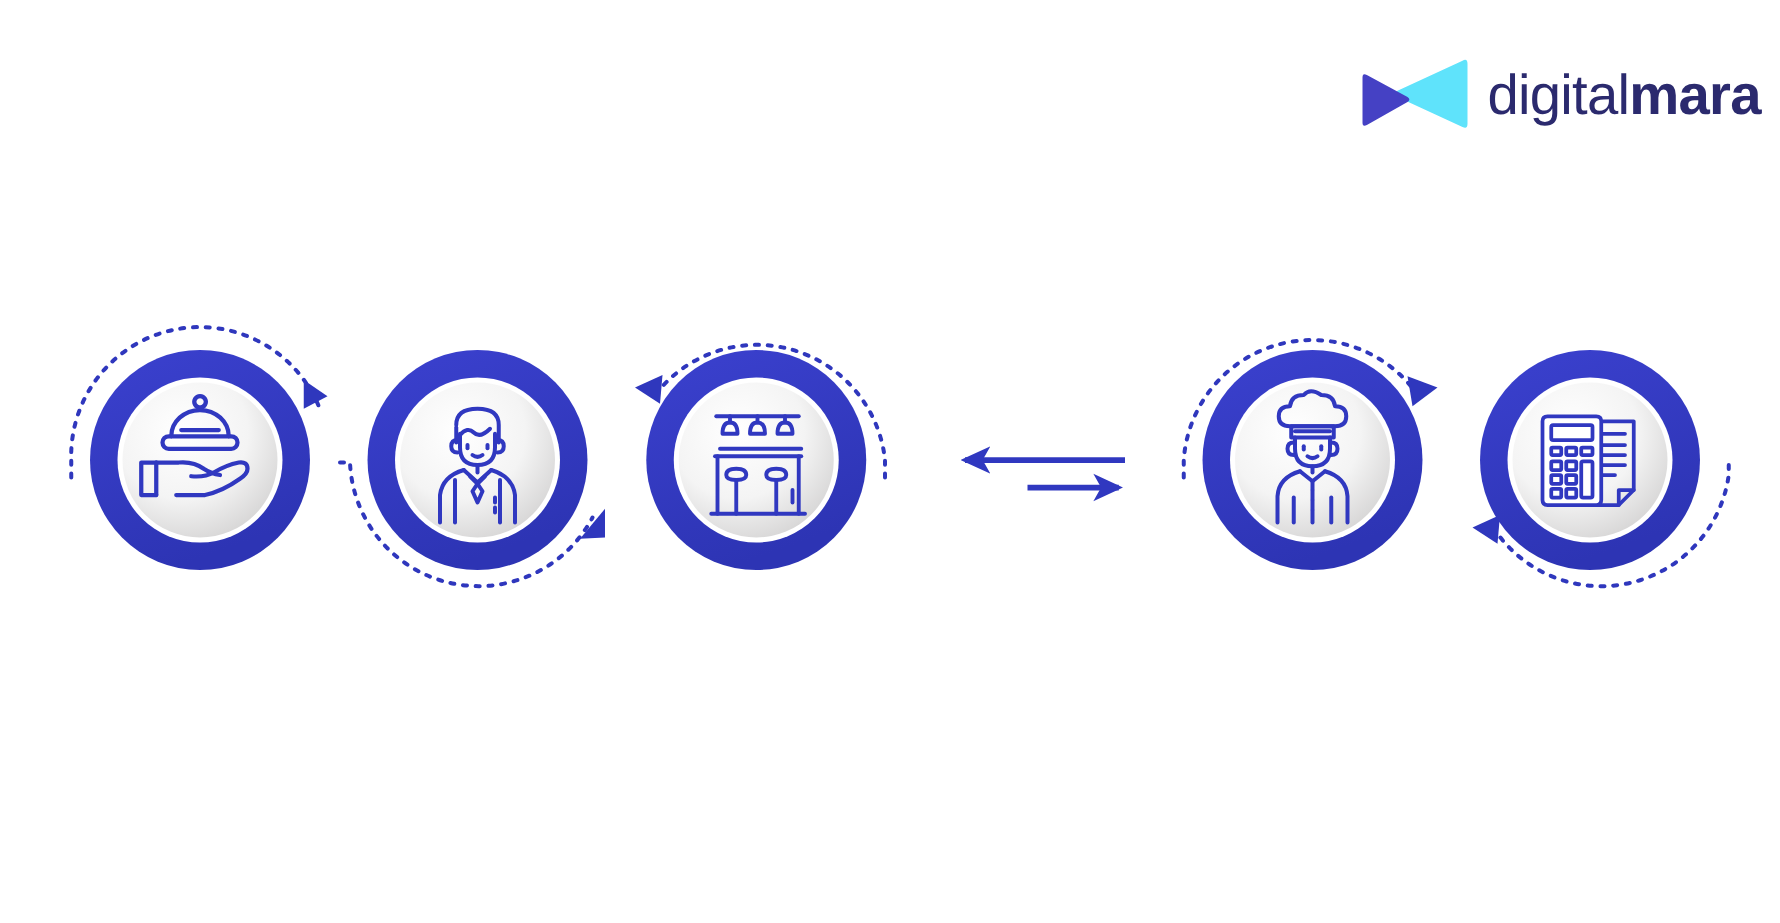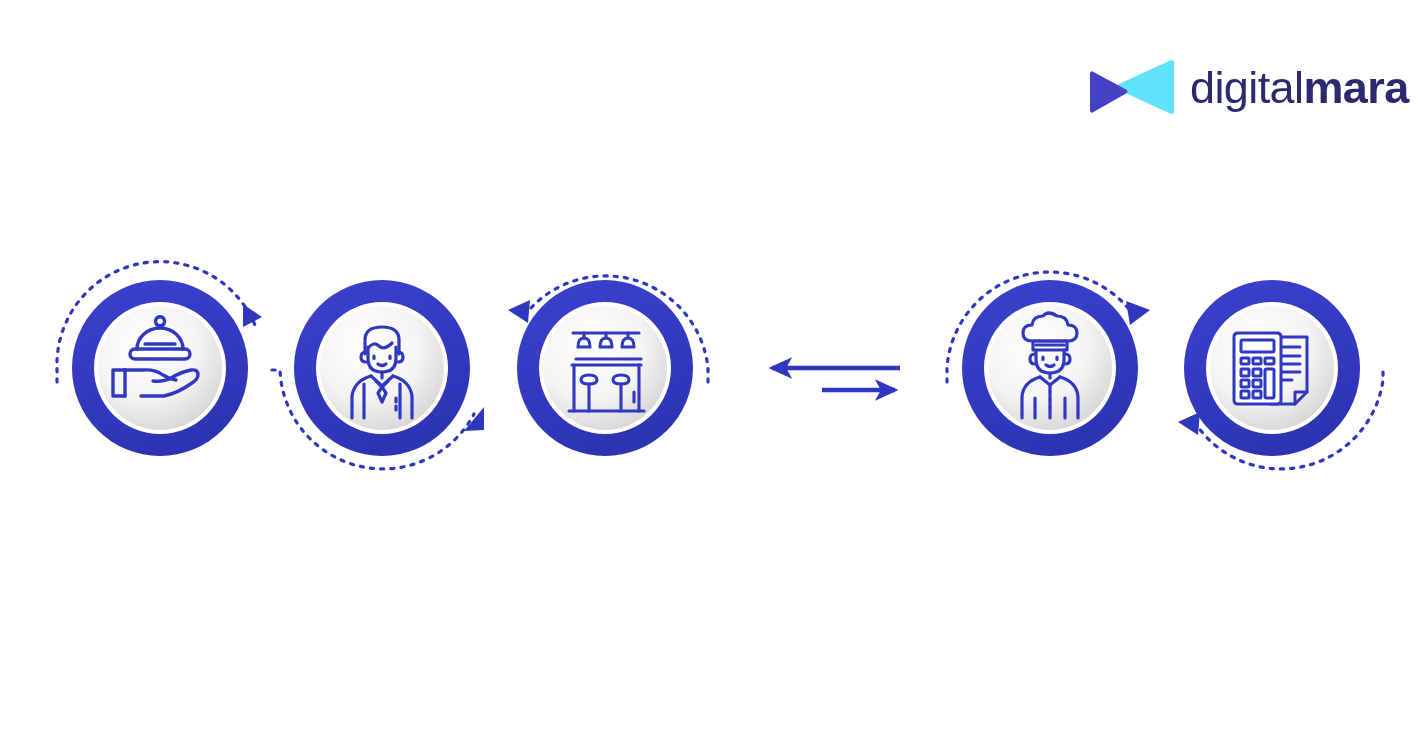--- a/index.html
+++ b/index.html
@@ -13,21 +13,21 @@
     height: 738px;
     position: relative;
     overflow: hidden;
     font-family: "Liberation Sans", sans-serif;
   }
 
   
   #logo {
     position: absolute;
     left: 1088px;
-    top: 56px;
+    top: 44px;
     display: flex;
     align-items: center;
     gap: 14px;
   }
   #logo-mark { display: block; }
   #logo-text {
     font-family: "Liberation Sans", sans-serif;
     font-size: 45px;
     letter-spacing: -0.6px;
     line-height: 1;

